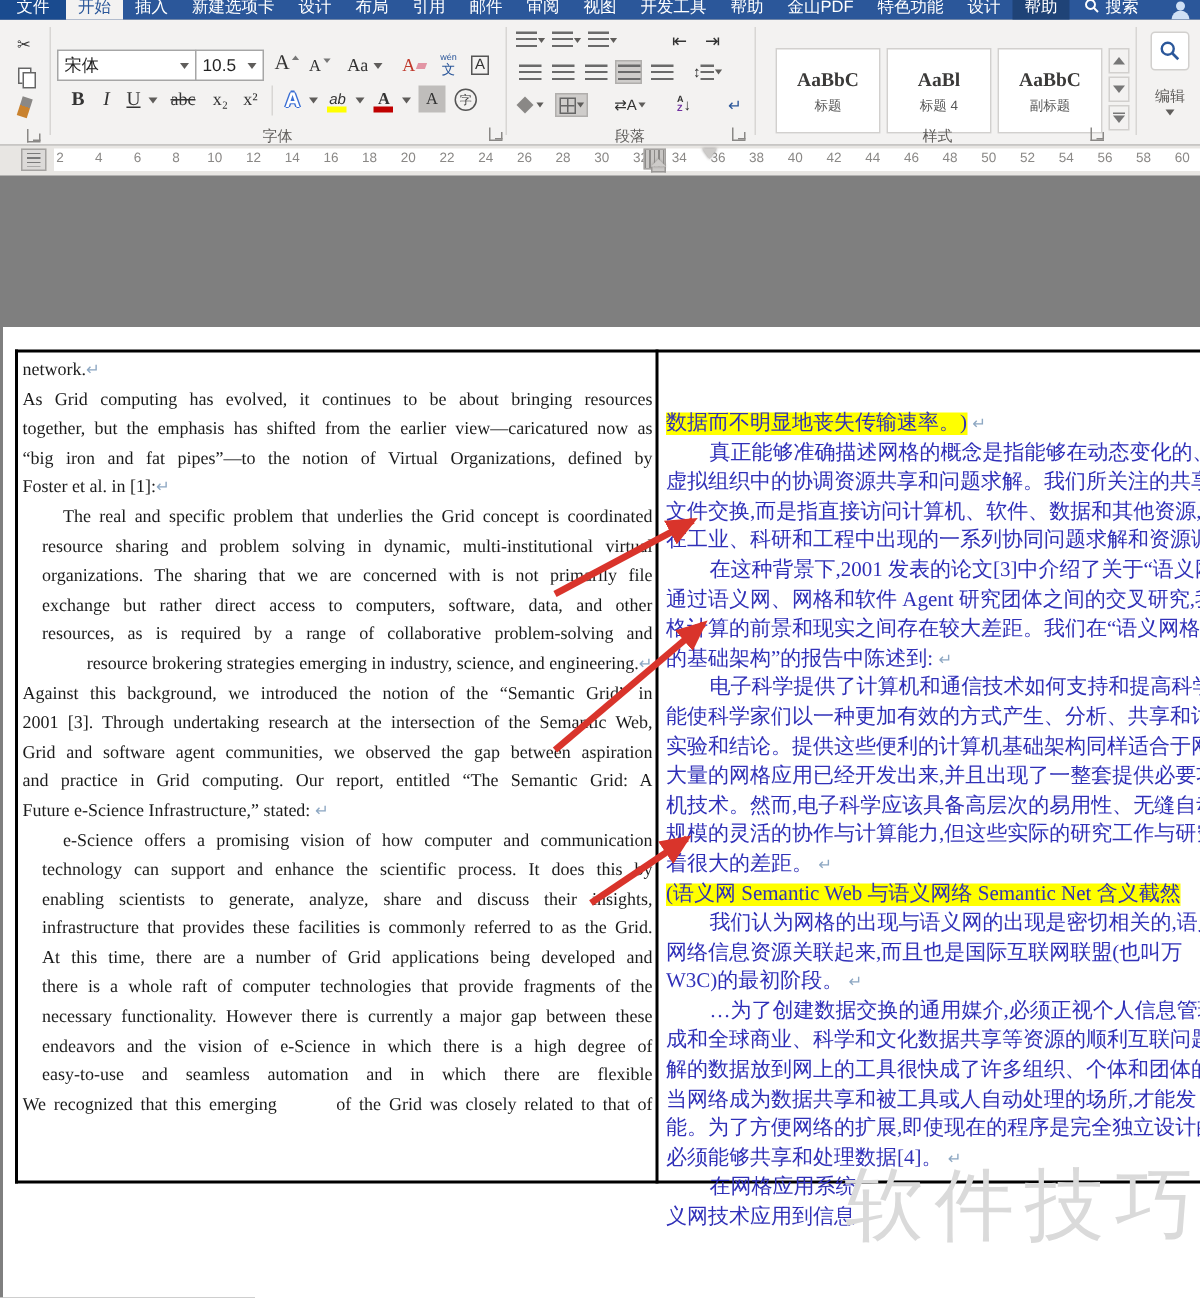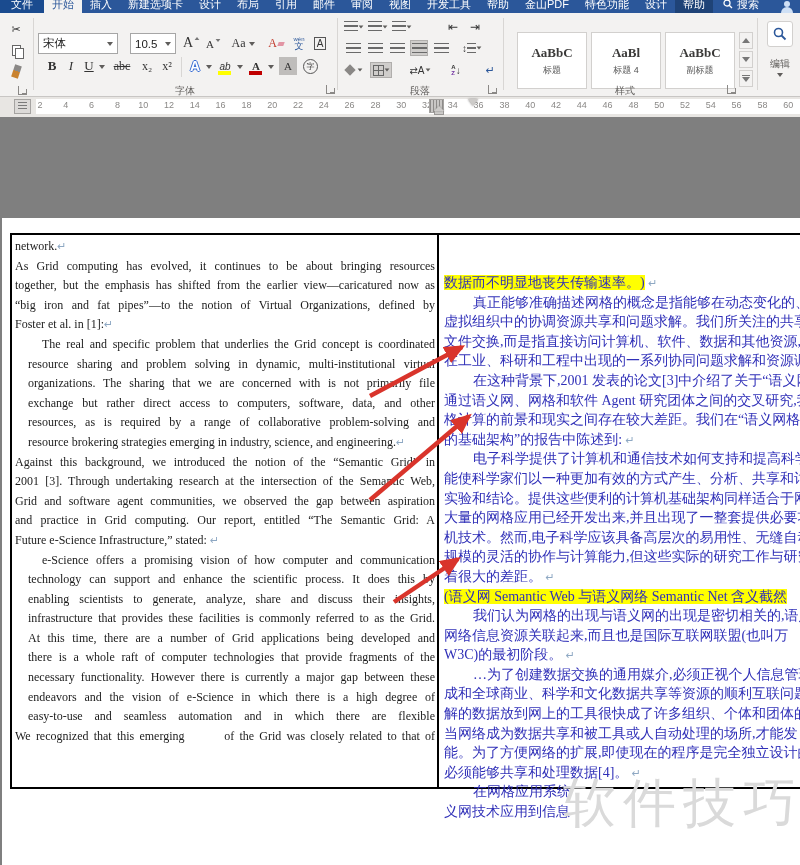--- a/index.html
+++ b/index.html
@@ -71,21 +71,21 @@
   
   .page { position:absolute; left:2px; top:218px; width:798px; height:647px; background:#fff; z-index:1; }
   .bline { position:absolute; background:#000; z-index:2; }
   .lcol { position:absolute; left:15px; top:237px; width:420px; z-index:2;
           font-family:"Liberation Serif",serif; font-size:12px; color:#1b1b1b; }
   .rcol { position:absolute; left:444px; top:237px; width:356px; z-index:2; overflow:hidden;
           font-family:"Liberation Serif",serif; font-size:14px; color:#3030b8;margin-top:36px; }
   .line { height:19.6px; line-height:19.6px; overflow:hidden; white-space:nowrap; }
   .lcol .line { white-space:normal; }
   .lcol .j { text-align:justify; text-align-last:justify; }
-  .lcol .ind { padding-left:13px; }
+  .lcol .ind { padding-left:13px;text-align:right; }
   .lcol .ind1 { padding-left:27px; }
   .rcol .ind1 { padding-left:29px; }
   .hl { background:#ffff00; }
   .pm { color:#8ea8c3; font-family:"DejaVu Sans",sans-serif; font-size:11px; }
   .red { color:#ffffff; }
   .wm { position:absolute; left:563px; top:768px; z-index:2; font-family:"Liberation Serif",serif;
         font-size:53px; color:#dadada; letter-spacing:7px; white-space:nowrap; }
   #arrows { position:absolute; left:0; top:0; z-index:30; pointer-events:none; }
 </style>
 </head>
@@ -129,21 +129,21 @@
     <span style="position:relative;width:9px;height:11px;border:1px solid #666;background:#fff">
         <span style="position:absolute;left:2px;top:2px;width:9px;height:11px;border:1px solid #666;background:#fff"></span>
       </span>
   </div>
   <div class="rbtn" style="left:6px;top:50px;width:20px;height:16px">
     <span style="display:block;width:7px;height:13px;background:linear-gradient(to bottom,#8a8886 0 6px,#c9822e 6px 13px);transform:rotate(18deg)"></span>
   </div>
   <span class="lau" style="left:18px;top:73px"></span>
   <div class="vsep" style="left:33px"></div>
 
-  <div class="combo" style="left:38px;top:20px;width:80px;height:21px">
+  <div class="combo" style="left:38px;top:20px;width:93px;height:21px">
     <span>宋体</span>
       <span class="dn"></span>
   </div>
   <div class="combo" style="left:130px;top:20px;width:46px;height:21px">
     <span>10.5</span>
       <span class="dn"></span>
   </div>
   <div class="rbtn serif" style="left:182px;top:20px;width:20px;height:20px;font-size:14px">
       <span>A</span>
       <span class="tri-up" style="transform:scale(.6);margin-top:-10px"></span>

